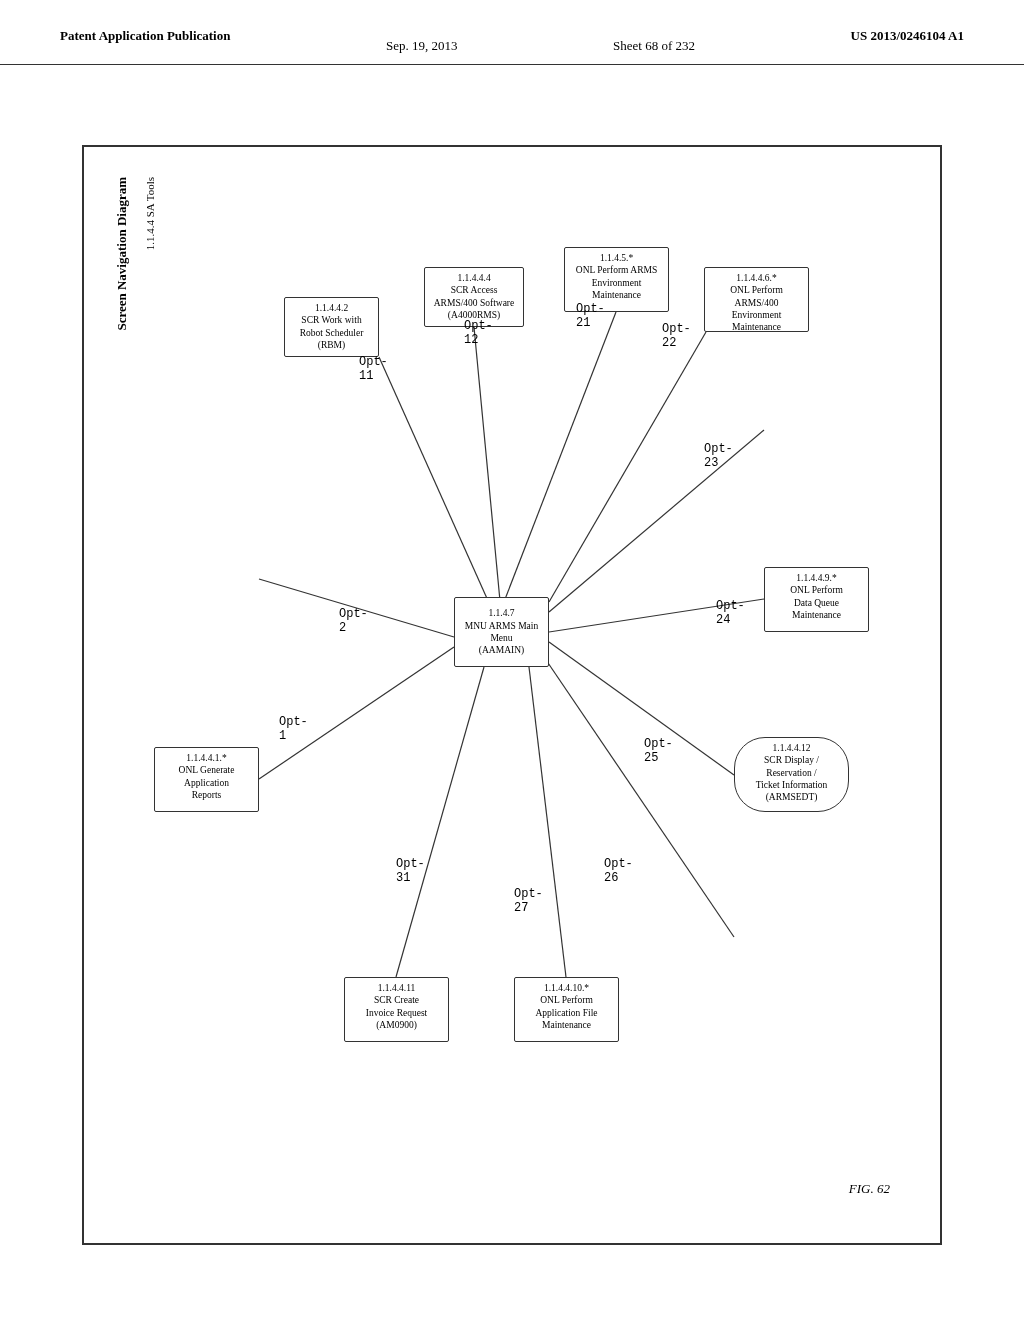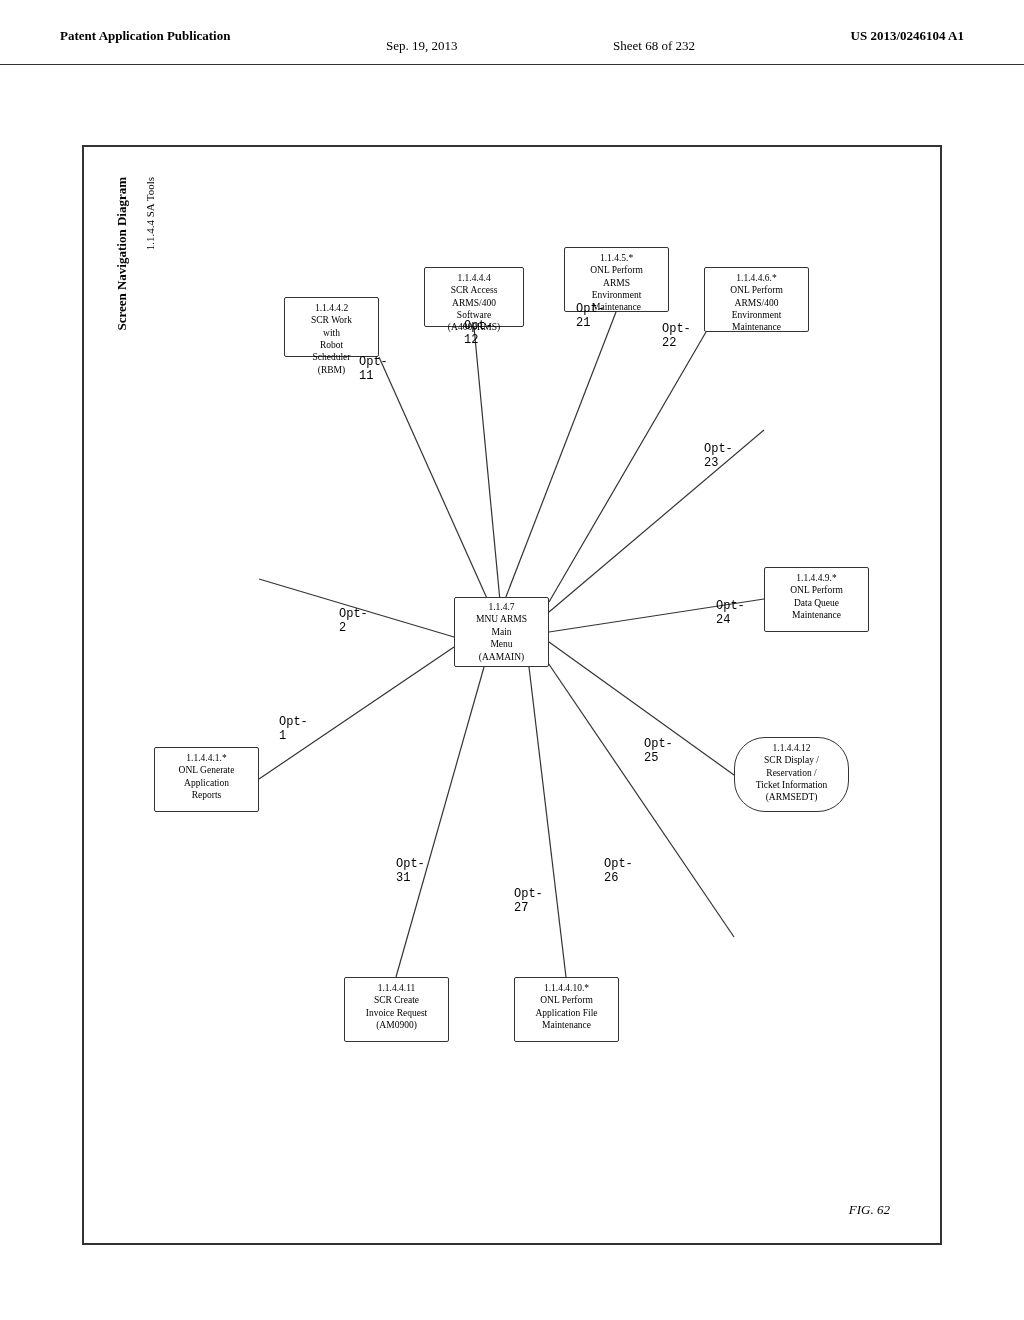--- a/index.html
+++ b/index.html
@@ -75,21 +75,21 @@
     }
 
     
     .node {
       position: absolute;
       border: 1.5px solid #333;
       background: #fff;
       text-align: center;
       font-size: 9.5px;
       line-height: 1.3;
-      padding: 4px 19px;
+      padding: 4px 5px;
       border-radius: 2px;
     }
 
     
     .node-center {
       left: 370px;
       top: 450px;
       width: 95px;
       height: 70px;
       display: flex;
@@ -191,21 +191,21 @@
       position: absolute;
       top: 0;
       left: 0;
       width: 100%;
       height: 100%;
       pointer-events: none;
     }
 
     .fig-label {
       position: absolute;
-      bottom: 25px;
+      bottom: 46px;
       right: 50px;
       font-size: 13px;
       font-style: italic;
     }
   </style>
 </head>
 <body>
 
 <div class="page-header">
   <span class="header-left">Patent Application Publication</span>

